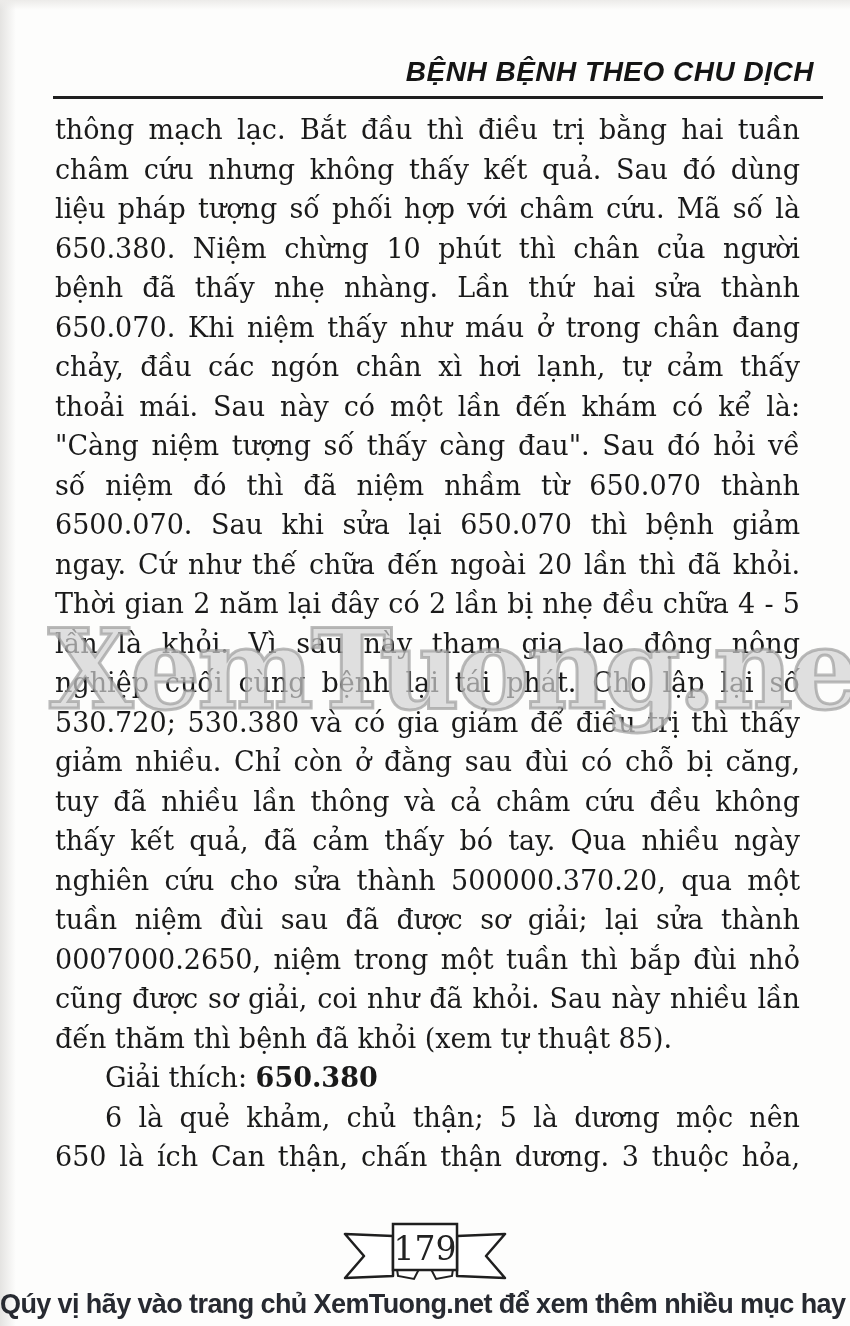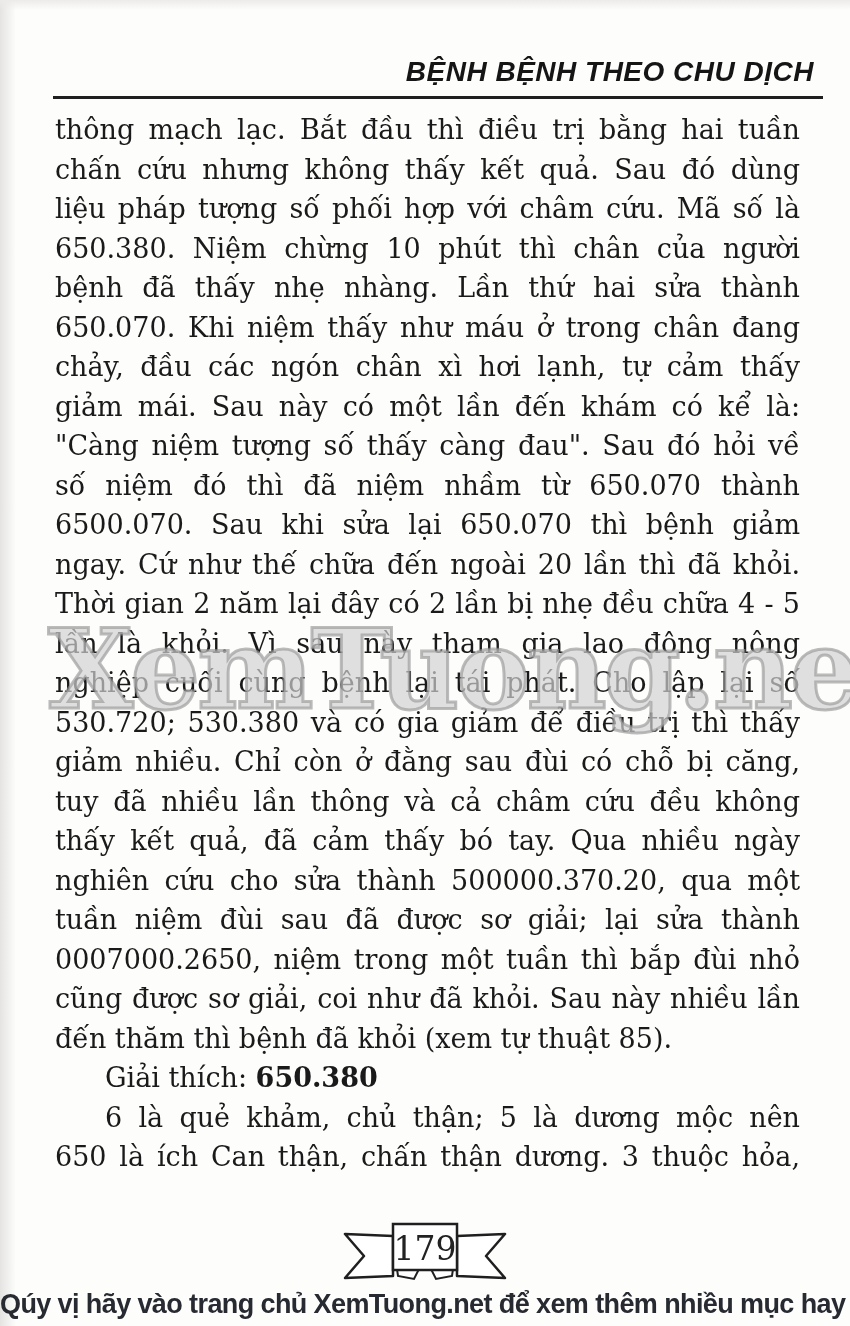--- a/index.html
+++ b/index.html
@@ -53,27 +53,27 @@
 
   <div class="edge-left"></div>
   <div class="edge-top"></div>
 
   <div class="running-head">BỆNH BỆNH THEO CHU DỊCH</div>
   <div class="rule"></div>
 
   <div class="bodytext">
     <div>
         <div class="ln">thông mạch lạc. Bắt đầu thì điều trị bằng hai tuần</div>
-        <div class="ln">chấn cứu nhưng không thấy kết quả. Sau đó dùng</div>
+        <div class="ln">châm cứu nhưng không thấy kết quả. Sau đó dùng</div>
         <div class="ln">liệu pháp tượng số phối hợp với châm cứu. Mã số là</div>
         <div class="ln">650.380. Niệm chừng 10 phút thì chân của người</div>
         <div class="ln">bệnh đã thấy nhẹ nhàng. Lần thứ hai sửa thành</div>
         <div class="ln">650.070. Khi niệm thấy như máu ở trong chân đang</div>
         <div class="ln">chảy, đầu các ngón chân xì hơi lạnh, tự cảm thấy</div>
-        <div class="ln">giảm mái. Sau này có một lần đến khám có kể là:</div>
+        <div class="ln">thoải mái. Sau này có một lần đến khám có kể là:</div>
         <div class="ln">"Càng niệm tượng số thấy càng đau". Sau đó hỏi về</div>
         <div class="ln">số niệm đó thì đã niệm nhầm từ 650.070 thành</div>
         <div class="ln">6500.070. Sau khi sửa lại 650.070 thì bệnh giảm</div>
         <div class="ln">ngay. Cứ như thế chữa đến ngoài 20 lần thì đã khỏi.</div>
         <div class="ln">Thời gian 2 năm lại đây có 2 lần bị nhẹ đều chữa 4 - 5</div>
         <div class="ln">lần là khỏi. Vì sau này tham gia lao động nông</div>
         <div class="ln">nghiệp cuối cùng bệnh lại tái phát. Cho lập lại số</div>
         <div class="ln">530.720; 530.380 và có gia giảm để điều trị thì thấy</div>
         <div class="ln">giảm nhiều. Chỉ còn ở đằng sau đùi có chỗ bị căng,</div>
         <div class="ln">tuy đã nhiều lần thông và cả châm cứu đều không</div>

